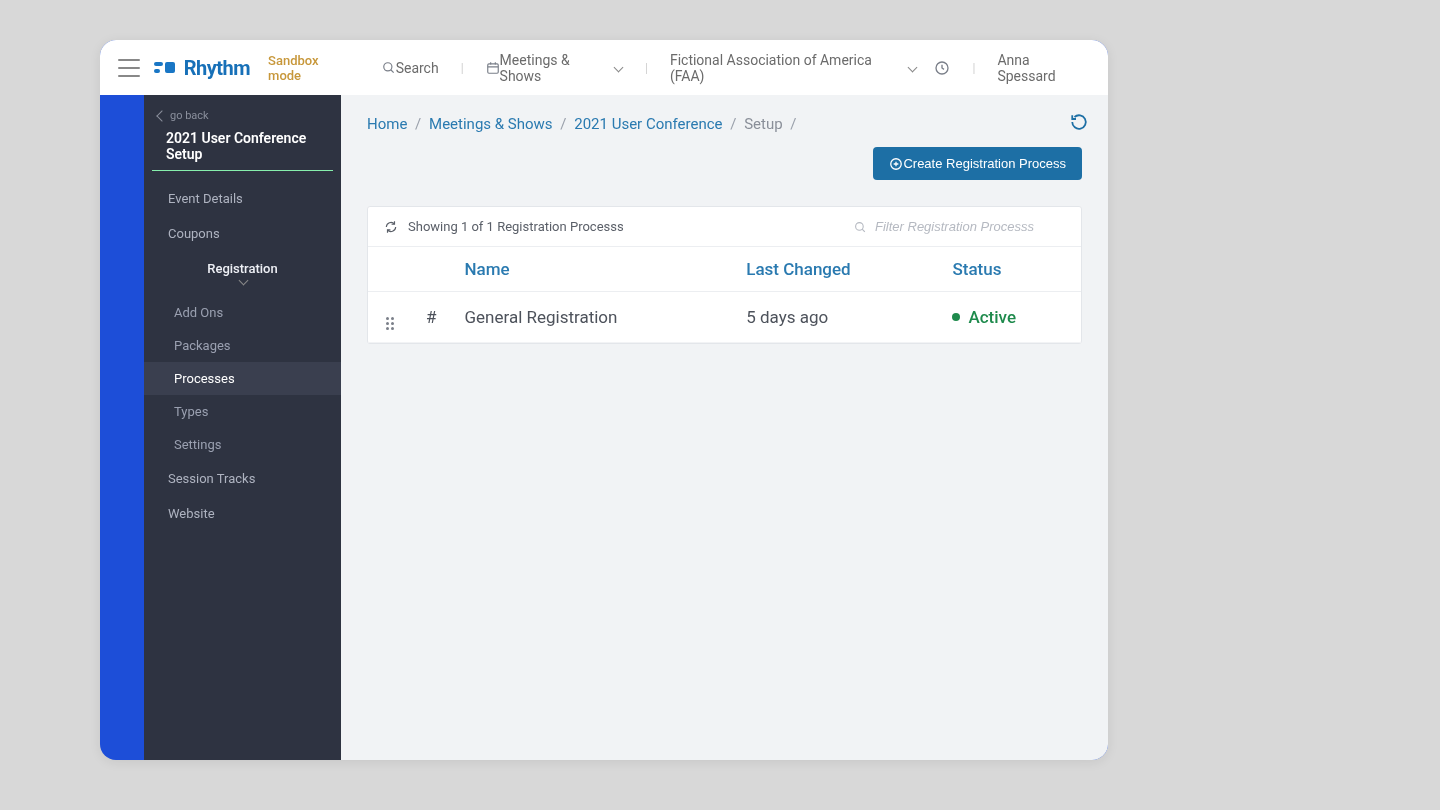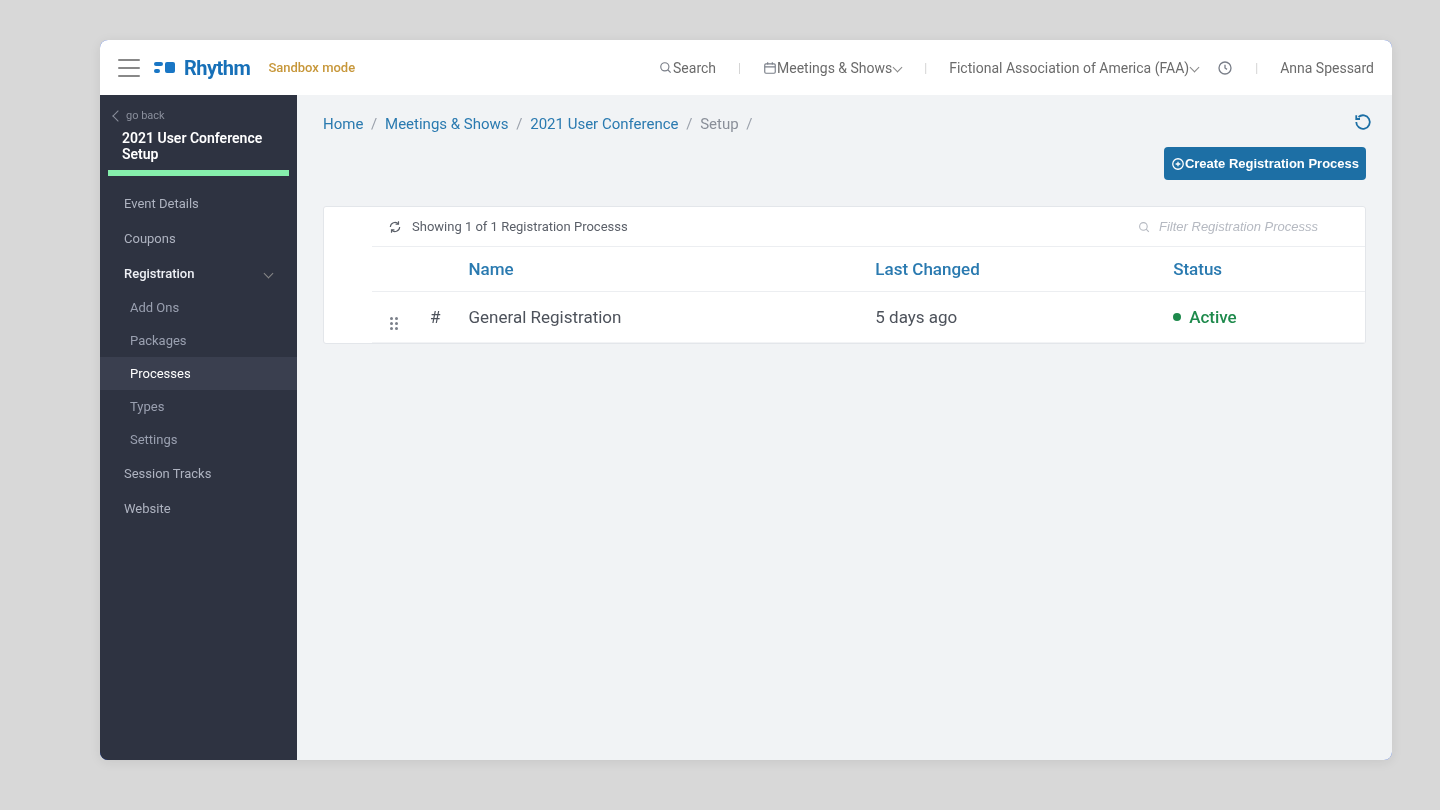--- a/index.html
+++ b/index.html
@@ -8,24 +8,24 @@
     background: #d8d8d8;
     width: 1440px;
     height: 810px;
     overflow: hidden;
     position: relative;
   }
   .device-frame {
     position: absolute;
     top: 40px;
     left: 100px;
-    width: 1292px;
+    width: 1008px;
     height: 720px;
     background: #1d4ed8;
-    border-radius: 8px;
+    border-radius: 16px;
     overflow: hidden;
     box-shadow: 0 2px 12px rgba(0,0,0,0.08);
   }
   
   .topbar {
     height: 55px;
     display: flex;
     align-items: center;
     padding: 0 18px;
     background: #fff;
@@ -61,69 +61,69 @@
   }
   .chev-down {
     width:10px; height:10px; position:relative; display:inline-block;
   }
   .chev-down::after {
     content:""; position:absolute; left:2px; top:1px;
     width:6px; height:6px; border-right:1.5px solid #888; border-bottom:1.5px solid #888;
     transform:rotate(45deg);
   }
   
-  .content-row { display:flex; height: calc(100% - 55px); }
+  .content-row { display:flex; height: calc(100% - 55px); margin-left: 44px; }
   .sidebar {
     width: 197px;
     background:#2e3341;
     color:#c7cad3;
     padding-top:10px;
     font-size:13px;
   }
   .go-back {
     font-size:11px; color:#8a8f9c; padding:4px 14px; cursor:pointer;
     display:flex; align-items:center; gap:4px;
   }
   .go-back .arrow-left {
     width:8px; height:8px; border-left:1.5px solid #8a8f9c; border-bottom:1.5px solid #8a8f9c;
     transform:rotate(45deg); display:inline-block;
   }
   .sidebar-title {
     color:#fff; font-weight:600; font-size:14px; padding:4px 14px 8px;
-    border-bottom:6px solid #86efac; margin:0 8px 10px 8px;
+    border-bottom:1px solid #86efac; margin:0 8px 10px 8px;
   }
   .nav-item {
     padding:10px 24px; color:#aeb3c0; cursor:pointer; display:flex;
     justify-content:space-between; align-items:center;
   }
-  .nav-item.expanded { color:#eef0f5; font-weight:500; }
+  .nav-item.expanded { color:#eef0f5; font-weight:500;flex-direction:column; }
   .sub-item {
     padding:9px 24px 9px 30px; color:#9aa0b0; cursor:pointer; font-size:13px;
   }
   .sub-item.active { background:#3a3f4f; color:#fff; }
   
   .main {
     flex:1; background:#f1f3f5; padding:20px 26px 20px 26px; position:relative; overflow:hidden;
   }
   .crumbs { font-size:15px; color:#8a8f99; margin-bottom:14px; }
   .crumbs a { color:#2a7ab0; text-decoration:none; cursor:pointer; }
   .crumbs .sep { color:#9aa0ab; padding:0 4px; }
   .page-title { font-size:28px; font-weight:700; color:#3b3f46; margin-bottom:28px; }
   .action-row { display:flex; justify-content:flex-end; margin-bottom:26px; }
   .btn-primary {
     background:#1d6fa5; color:#fff; border:none; border-radius:4px;
-    padding:9px 7px; font-size:13px; display:flex; align-items:center; gap:0;
-    cursor:pointer; font-weight:700;
+    padding:9px 16px; font-size:13px; display:flex; align-items:center; gap:0;
+    cursor:pointer; font-weight:400;
   }
   .refresh-floating {
     position:absolute; top:18px; right:20px; cursor:pointer; color:#1d6fa5;
   }
   
   .panel {
-    background:#fff; border:1px solid #e3e6ea; border-radius:3px;padding-left:48px;
+    background:#fff; border:1px solid #e3e6ea; border-radius:3px;
   }
   .panel-header {
     display:flex; align-items:center; padding:12px 16px; font-size:13px;
     color:#5a5f68; border-bottom:1px solid #eceef1; gap:10px;
   }
   .panel-header .grow { flex:1; }
   .filter-wrap { display:flex; align-items:flex-end; gap:8px; color:#b5b9c1; }
   .filter-input {
     border:none; outline:none; font-size:13px; font-style:italic;
     color:#777; width:190px; background:transparent;

